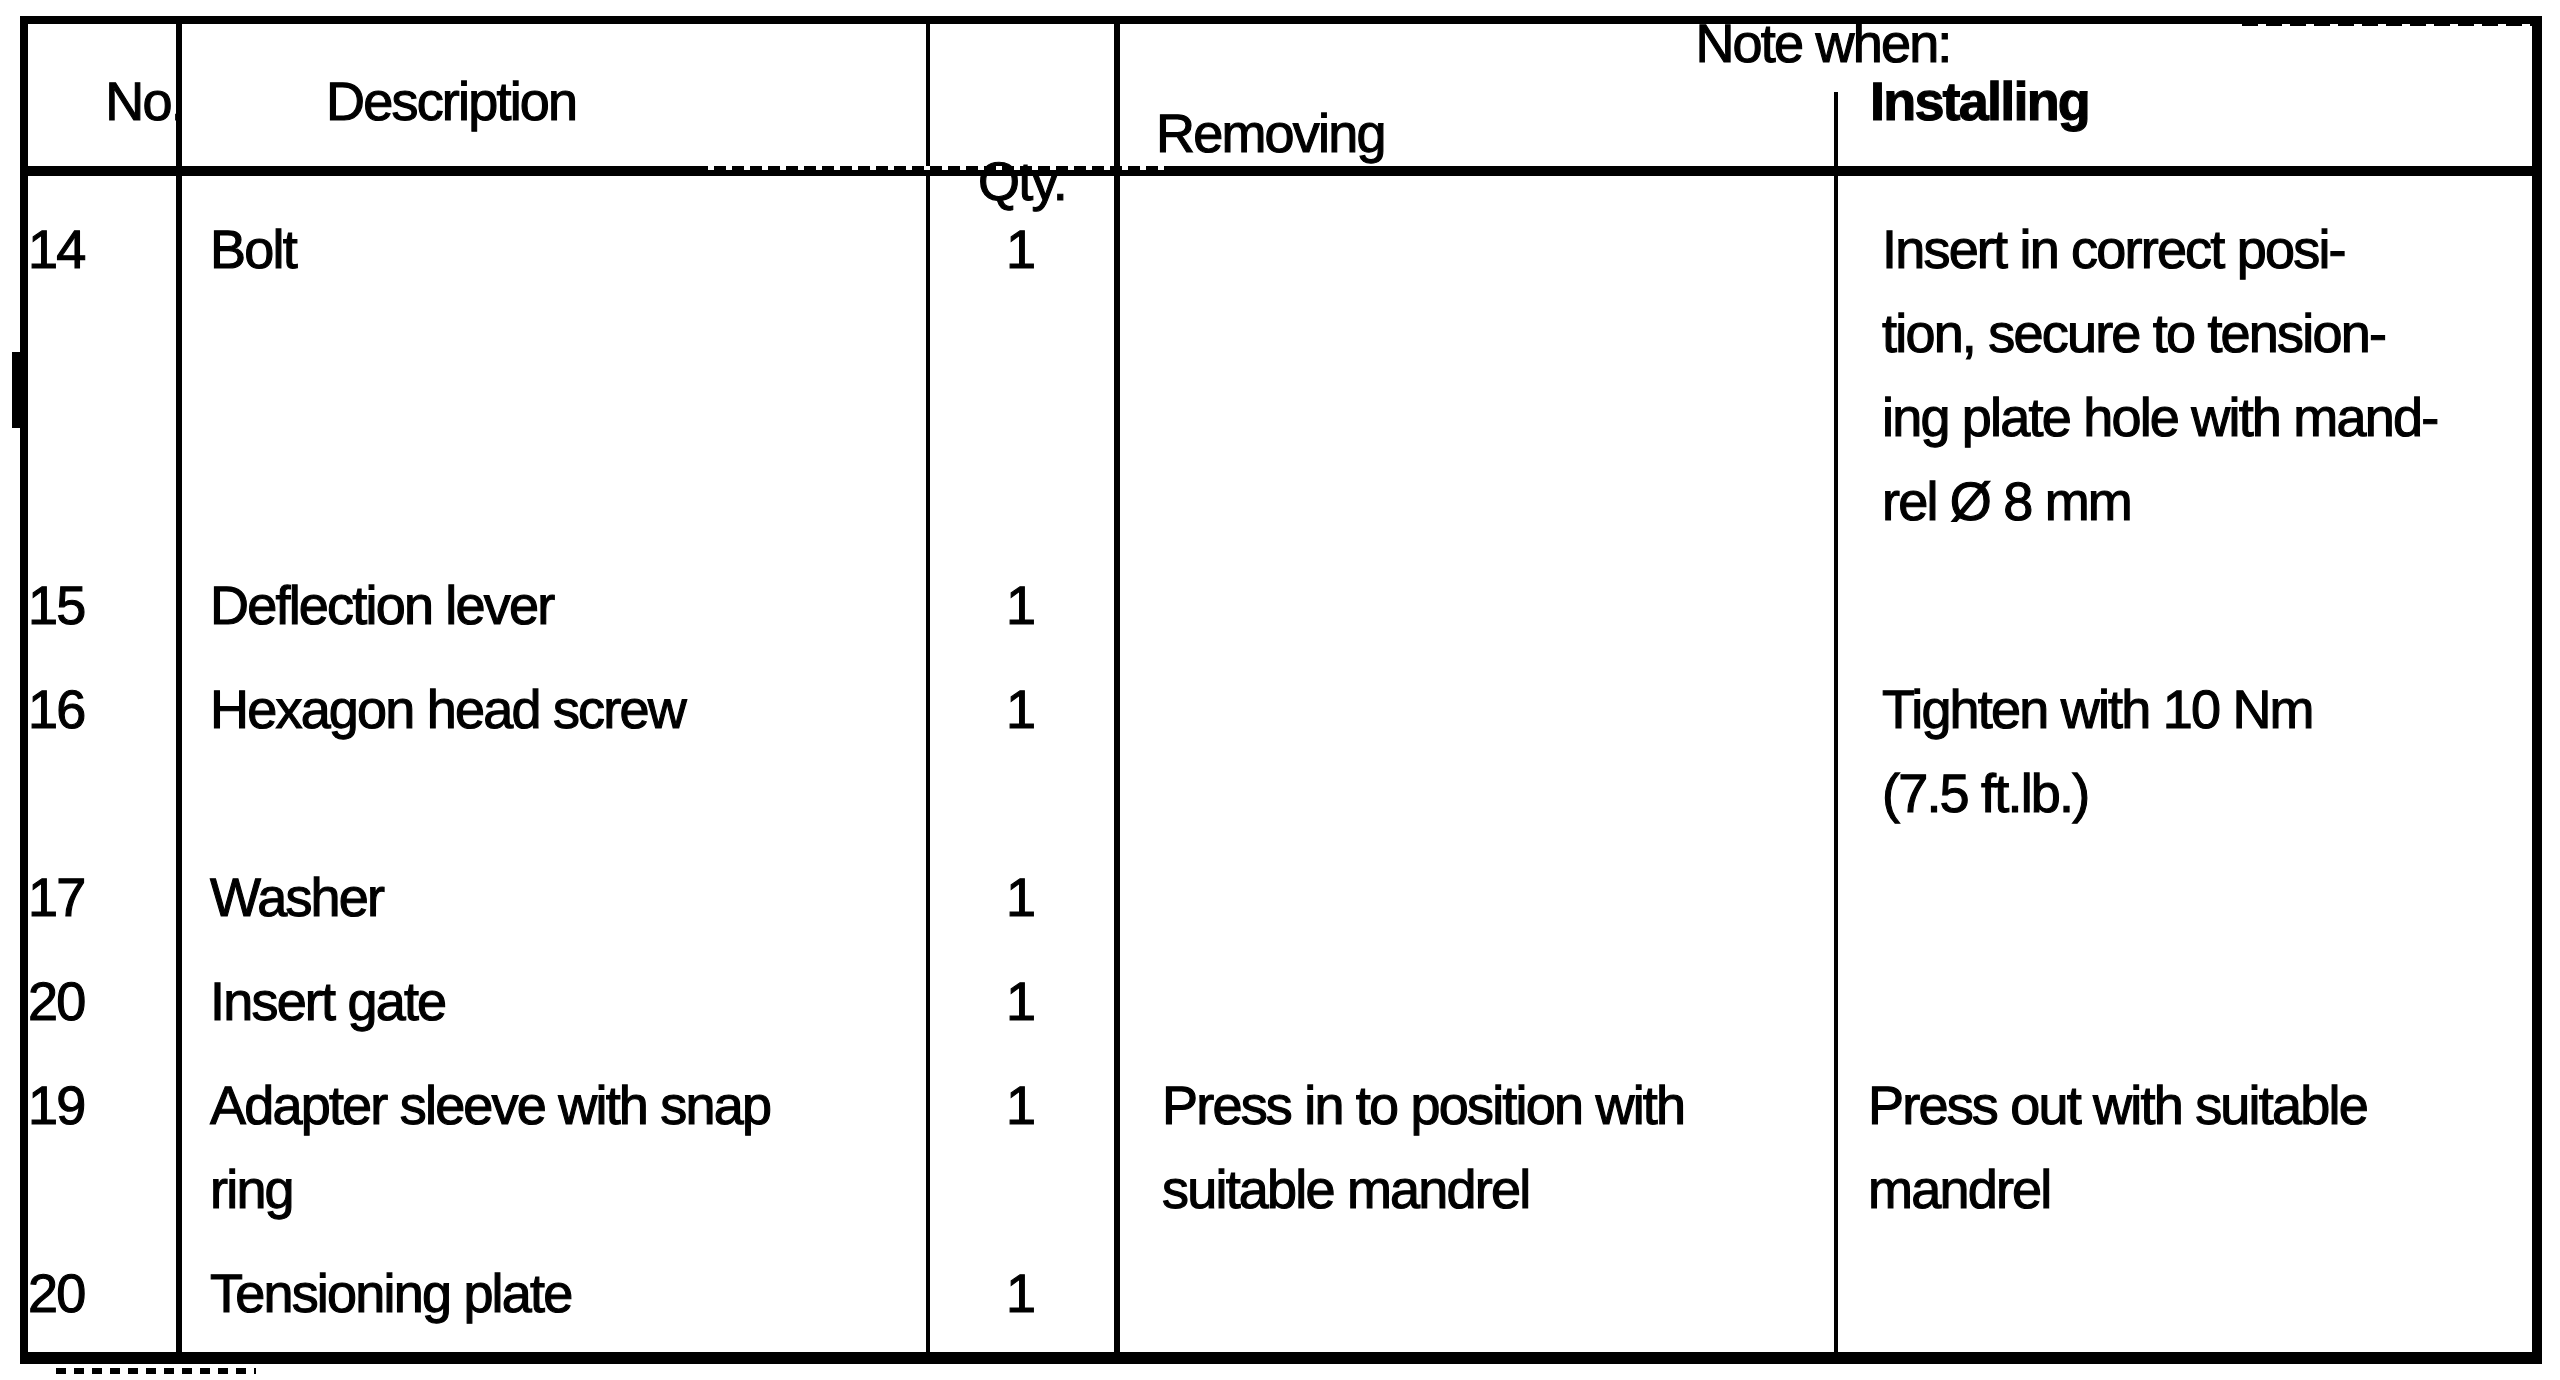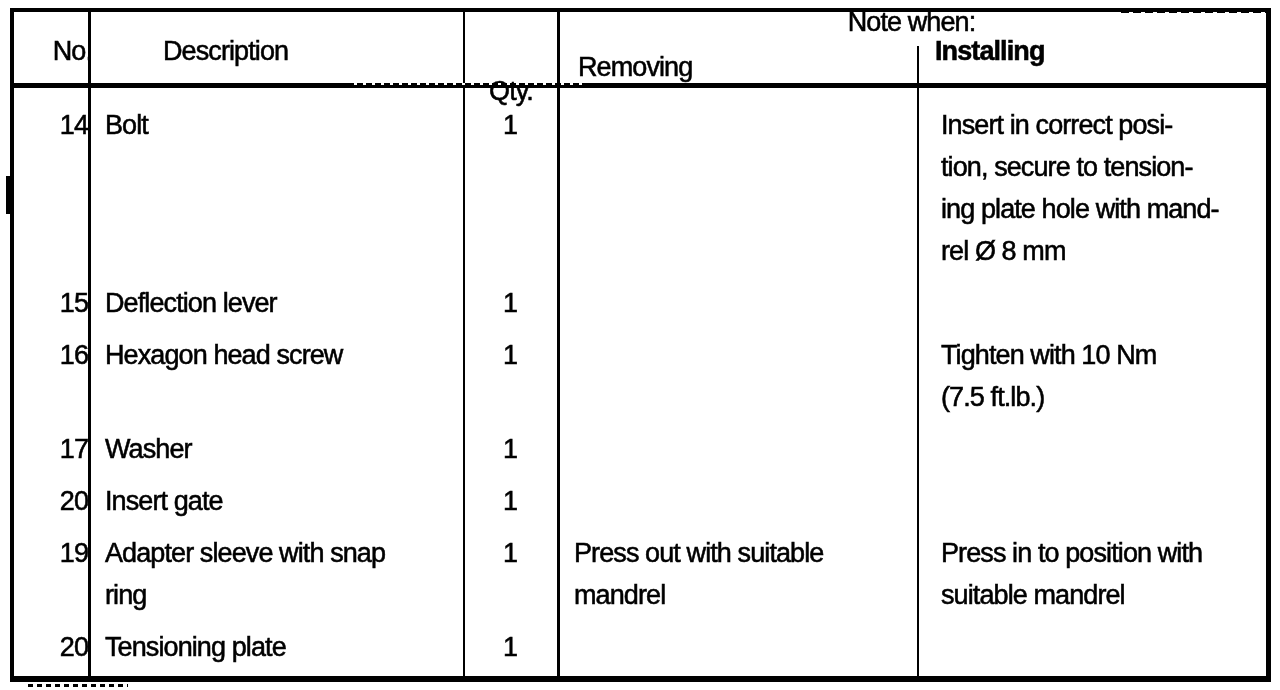--- a/index.html
+++ b/index.html
@@ -58,21 +58,21 @@
   .row {
     display: grid;
     grid-template-columns: 74px 375px 94px 360px 1fr;
     margin-bottom: 10px;
   }
   .cell {
     font-size: 27px;
     line-height: 42px;
     white-space: pre-line;
   }
-  .c-no   { text-align: right; }
+  .c-no   { text-align: left; }
   .c-desc { padding-left: 17px; padding-right: 24px; }
   .c-qty  { text-align: center; }
   .c-rem  { padding-left: 17px; padding-right: 8px; }
   .c-ins  { padding-left: 24px; padding-right: 2px; }
   
   .artifact { position: absolute; background: #000; }
   .scan-dash-top-right {
     top: -4px; right: -5px; width: 150px; height: 5px;
     background: repeating-linear-gradient(90deg, #000 0 8px, transparent 8px 12px);
   }
@@ -145,24 +145,24 @@
           <div class="cell c-desc">Insert gate</div>
           <div class="cell c-qty">1</div>
           <div class="cell c-rem"></div>
           <div class="cell c-ins"></div>
         </div>
         <div class="row">
           <div class="cell c-no">19</div>
           <div class="cell c-desc">Adapter sleeve with snap
 ring</div>
           <div class="cell c-qty">1</div>
+          <div class="cell c-ins">Press in to position with
+suitable mandrel</div>
           <div class="cell c-rem">Press out with suitable
 mandrel</div>
-          <div class="cell c-ins">Press in to position with
-suitable mandrel</div>
         </div>
         <div class="row">
           <div class="cell c-no">20</div>
           <div class="cell c-desc">Tensioning plate</div>
           <div class="cell c-qty">1</div>
           <div class="cell c-rem"></div>
           <div class="cell c-ins"></div>
         </div>
       </div>
 

